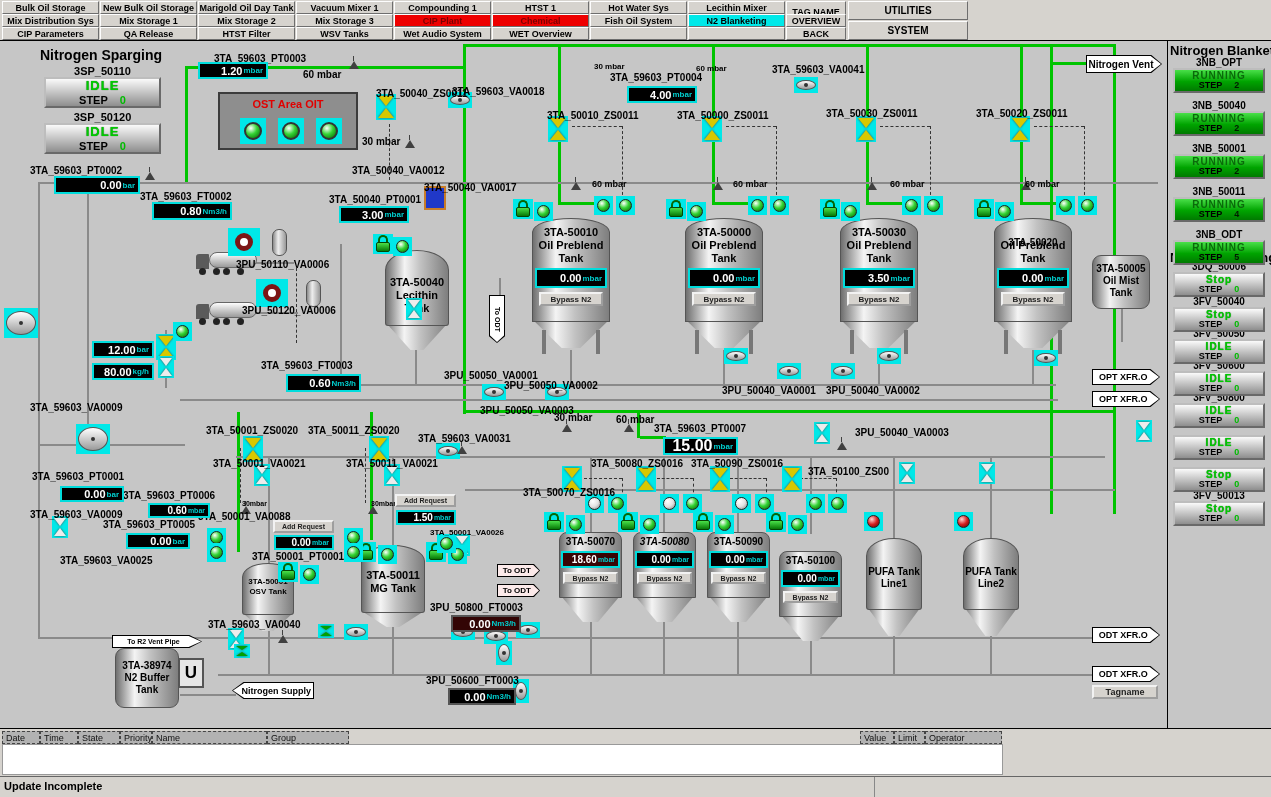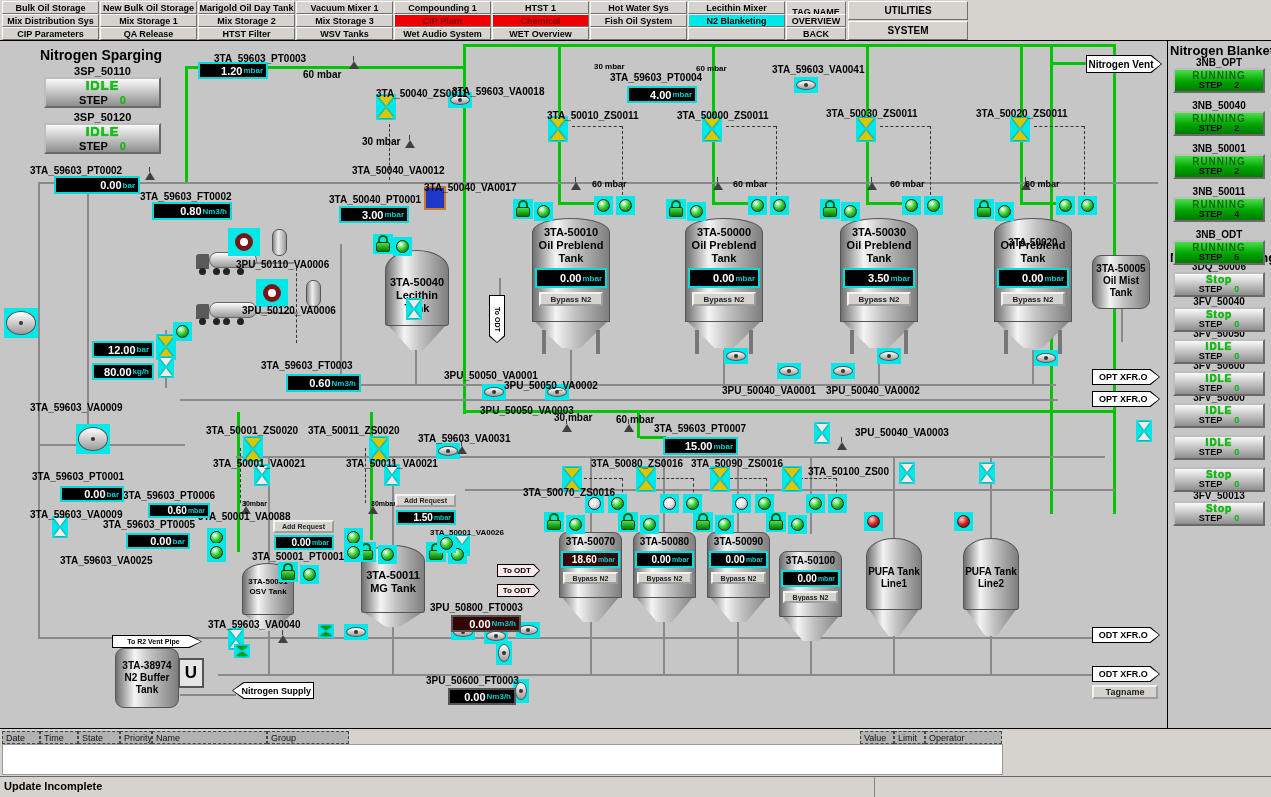--- a/index.html
+++ b/index.html
@@ -204,21 +204,21 @@
       <div style="position: absolute; top: 4px; width: 100%; text-align: center; font-weight: bold; font-size: 10px;">3TA-50070</div>
       <div class="disp" style="position: absolute; left: 2px; top: 19px; width: 59px; height: 17px; background: rgb(56, 5, 5);">
         <span class="v" style="font-size: 10px;">18.60</span>
         <span class="u" style="font-size: 7px;">mbar</span>
       </div>
       <div class="b3d" style="position: absolute; left: 4px; top: 40px; width: 55px; height: 12px; font-size: 7px;">Bypass N2</div>
       <div style="position: absolute; left: 0px; top: 66px; width: 63px; height: 24px; background: linear-gradient(90deg, rgb(111, 111, 111), rgb(244, 244, 244) 30%, rgb(194, 194, 194) 55%, rgb(126, 126, 126)); clip-path: polygon(6% 0px, 94% 0px, 62% 100%, 38% 100%);"></div>
     </div>
     <div style="position: absolute; left: 633px; top: 532px; width: 63px; height: 90px; z-index: 2;">
       <div style="position: absolute; left: 0px; top: 0px; width: 63px; height: 66px; background: linear-gradient(90deg, rgb(111, 111, 111), rgb(244, 244, 244) 30%, rgb(194, 194, 194) 55%, rgb(126, 126, 126)); border: 1px solid rgb(85, 85, 85); border-radius: 8px 8px 0px 0px;"></div>
-      <div style="position: absolute; top: 4px; width: 100%; text-align: center; font-weight: bold; font-size: 10px;">3TA-50080</div>
+      <div style="position: absolute; top: 4px; width: 100%; text-align: center; font-weight: bold; font-size: 10px; font-style: italic;">3TA-50080</div>
       <div class="disp" style="position: absolute; left: 2px; top: 19px; width: 59px; height: 17px;">
         <span class="v" style="font-size: 10px;">0.00</span>
         <span class="u" style="font-size: 7px;">mbar</span>
       </div>
       <div class="b3d" style="position: absolute; left: 4px; top: 40px; width: 55px; height: 12px; font-size: 7px;">Bypass N2</div>
       <div style="position: absolute; left: 0px; top: 66px; width: 63px; height: 24px; background: linear-gradient(90deg, rgb(111, 111, 111), rgb(244, 244, 244) 30%, rgb(194, 194, 194) 55%, rgb(126, 126, 126)); clip-path: polygon(6% 0px, 94% 0px, 62% 100%, 38% 100%);"></div>
     </div>
     <div style="position: absolute; left: 707px; top: 532px; width: 63px; height: 90px; z-index: 2;">
       <div style="position: absolute; left: 0px; top: 0px; width: 63px; height: 66px; background: linear-gradient(90deg, rgb(111, 111, 111), rgb(244, 244, 244) 30%, rgb(194, 194, 194) 55%, rgb(126, 126, 126)); border: 1px solid rgb(85, 85, 85); border-radius: 8px 8px 0px 0px;"></div>
       <div style="position: absolute; top: 4px; width: 100%; text-align: center; font-weight: bold; font-size: 10px;">3TA-50090</div>
@@ -365,21 +365,21 @@
     </div>
     <div class="disp" style="position: absolute; left: 92px; top: 363px; width: 62px; height: 17px;">
       <span class="v" style="font-size: 11px;">80.00</span>
       <span class="u" style="font-size: 8px;">kg/h</span>
     </div>
     <div class="disp" style="position: absolute; left: 286px; top: 374px; width: 75px; height: 18px;">
       <span class="v" style="font-size: 11px;">0.60</span>
       <span class="u" style="font-size: 8px;">Nm3/h</span>
     </div>
     <div class="disp" style="position: absolute; left: 663px; top: 437px; width: 75px; height: 18px;">
-      <span class="v" style="font-size: 11px;">15.00</span>
+      <span class="v" style="font-size: 16px;">15.00</span>
       <span class="u" style="font-size: 8px;">mbar</span>
     </div>
     <div class="disp" style="position: absolute; left: 274px; top: 535px; width: 60px; height: 15px;">
       <span class="v" style="font-size: 10px;">0.00</span>
       <span class="u" style="font-size: 7px;">mbar</span>
     </div>
     <div class="disp" style="position: absolute; left: 396px; top: 510px; width: 60px; height: 15px;">
       <span class="v" style="font-size: 10px;">1.50</span>
       <span class="u" style="font-size: 7px;">mbar</span>
     </div>
@@ -780,20 +780,32 @@
       <div style="width: 13px; height: 13px; border-radius: 50%; background: radial-gradient(circle at 35% 30%, rgb(255, 255, 255), rgb(53, 212, 53) 45%, rgb(5, 102, 5) 95%); border: 1px solid rgb(34, 34, 34);"></div>
     </div>
     <div class="vbox" style="position: absolute; left: 173px; top: 322px; width: 19px; height: 19px;">
       <div style="width: 13px; height: 13px; border-radius: 50%; background: radial-gradient(circle at 35% 30%, rgb(255, 255, 255), rgb(53, 212, 53) 45%, rgb(5, 102, 5) 95%); border: 1px solid rgb(34, 34, 34);"></div>
     </div>
     <div class="vbox" style="position: absolute; left: 864px; top: 512px; width: 19px; height: 19px;">
       <div style="width: 13px; height: 13px; border-radius: 50%; background: radial-gradient(circle at 35% 30%, rgb(255, 210, 210), rgb(212, 32, 32) 50%, rgb(92, 5, 5) 95%); border: 1px solid rgb(34, 34, 34);"></div>
     </div>
     <div class="vbox" style="position: absolute; left: 954px; top: 512px; width: 19px; height: 19px;">
       <div style="width: 13px; height: 13px; border-radius: 50%; background: radial-gradient(circle at 35% 30%, rgb(255, 210, 210), rgb(212, 32, 32) 50%, rgb(92, 5, 5) 95%); border: 1px solid rgb(34, 34, 34);"></div>
+    </div>
+    <div class="oit" style="position: absolute; left: 218px; top: 92px; width: 140px; height: 58px;">
+      <div style="position: absolute; top: 4px; width: 100%; text-align: center; color: rgb(224, 0, 0); font-weight: bold; font-size: 11px;">OST Area OIT</div>
+      <div class="vbox" style="position: absolute; left: 20px; top: 24px; width: 26px; height: 26px;">
+        <div style="width: 18px; height: 18px; border-radius: 50%; background: radial-gradient(circle at 35% 30%, rgb(255, 255, 255), rgb(53, 212, 53) 45%, rgb(5, 102, 5) 95%); border: 2px solid rgb(51, 51, 51);"></div>
+      </div>
+      <div class="vbox" style="position: absolute; left: 58px; top: 24px; width: 26px; height: 26px;">
+        <div style="width: 18px; height: 18px; border-radius: 50%; background: radial-gradient(circle at 35% 30%, rgb(255, 255, 255), rgb(53, 212, 53) 45%, rgb(5, 102, 5) 95%); border: 2px solid rgb(51, 51, 51);"></div>
+      </div>
+      <div class="vbox" style="position: absolute; left: 96px; top: 24px; width: 26px; height: 26px;">
+        <div style="width: 18px; height: 18px; border-radius: 50%; background: radial-gradient(circle at 35% 30%, rgb(255, 255, 255), rgb(53, 212, 53) 45%, rgb(5, 102, 5) 95%); border: 2px solid rgb(51, 51, 51);"></div>
+      </div>
     </div>
     <div style="position: absolute; left: 1086px; top: 55px; width: 76px; height: 18px; z-index: 6;">
       <div style="position: absolute; left: 0px; top: 0px; width: 100%; height: 100%; background: rgb(0, 0, 0); clip-path: polygon(0px 0px, 86% 0px, 100% 50%, 86% 100%, 0px 100%);"></div>
       <div style="position: absolute; left: 1px; top: 1px; width: 74px; height: 16px; background: rgb(255, 255, 255); clip-path: polygon(0px 0px, 86% 0px, 100% 50%, 86% 100%, 0px 100%);"></div>
       <div style="position: absolute; left: 0px; top: 0px; width: 100%; height: 100%; display: flex; align-items: center; justify-content: center; font-weight: bold; font-size: 10px; white-space: nowrap; padding-right: 8%;">Nitrogen Vent</div>
     </div>
     <div style="position: absolute; left: 1092px; top: 369px; width: 68px; height: 16px; z-index: 6;">
       <div style="position: absolute; left: 0px; top: 0px; width: 100%; height: 100%; background: rgb(0, 0, 0); clip-path: polygon(0px 0px, 86% 0px, 100% 50%, 86% 100%, 0px 100%);"></div>
       <div style="position: absolute; left: 1px; top: 1px; width: 66px; height: 14px; background: rgb(255, 255, 255); clip-path: polygon(0px 0px, 86% 0px, 100% 50%, 86% 100%, 0px 100%);"></div>
       <div style="position: absolute; left: 0px; top: 0px; width: 100%; height: 100%; display: flex; align-items: center; justify-content: center; font-weight: bold; font-size: 9px; white-space: nowrap; padding-right: 8%;">OPT XFR.O</div>

